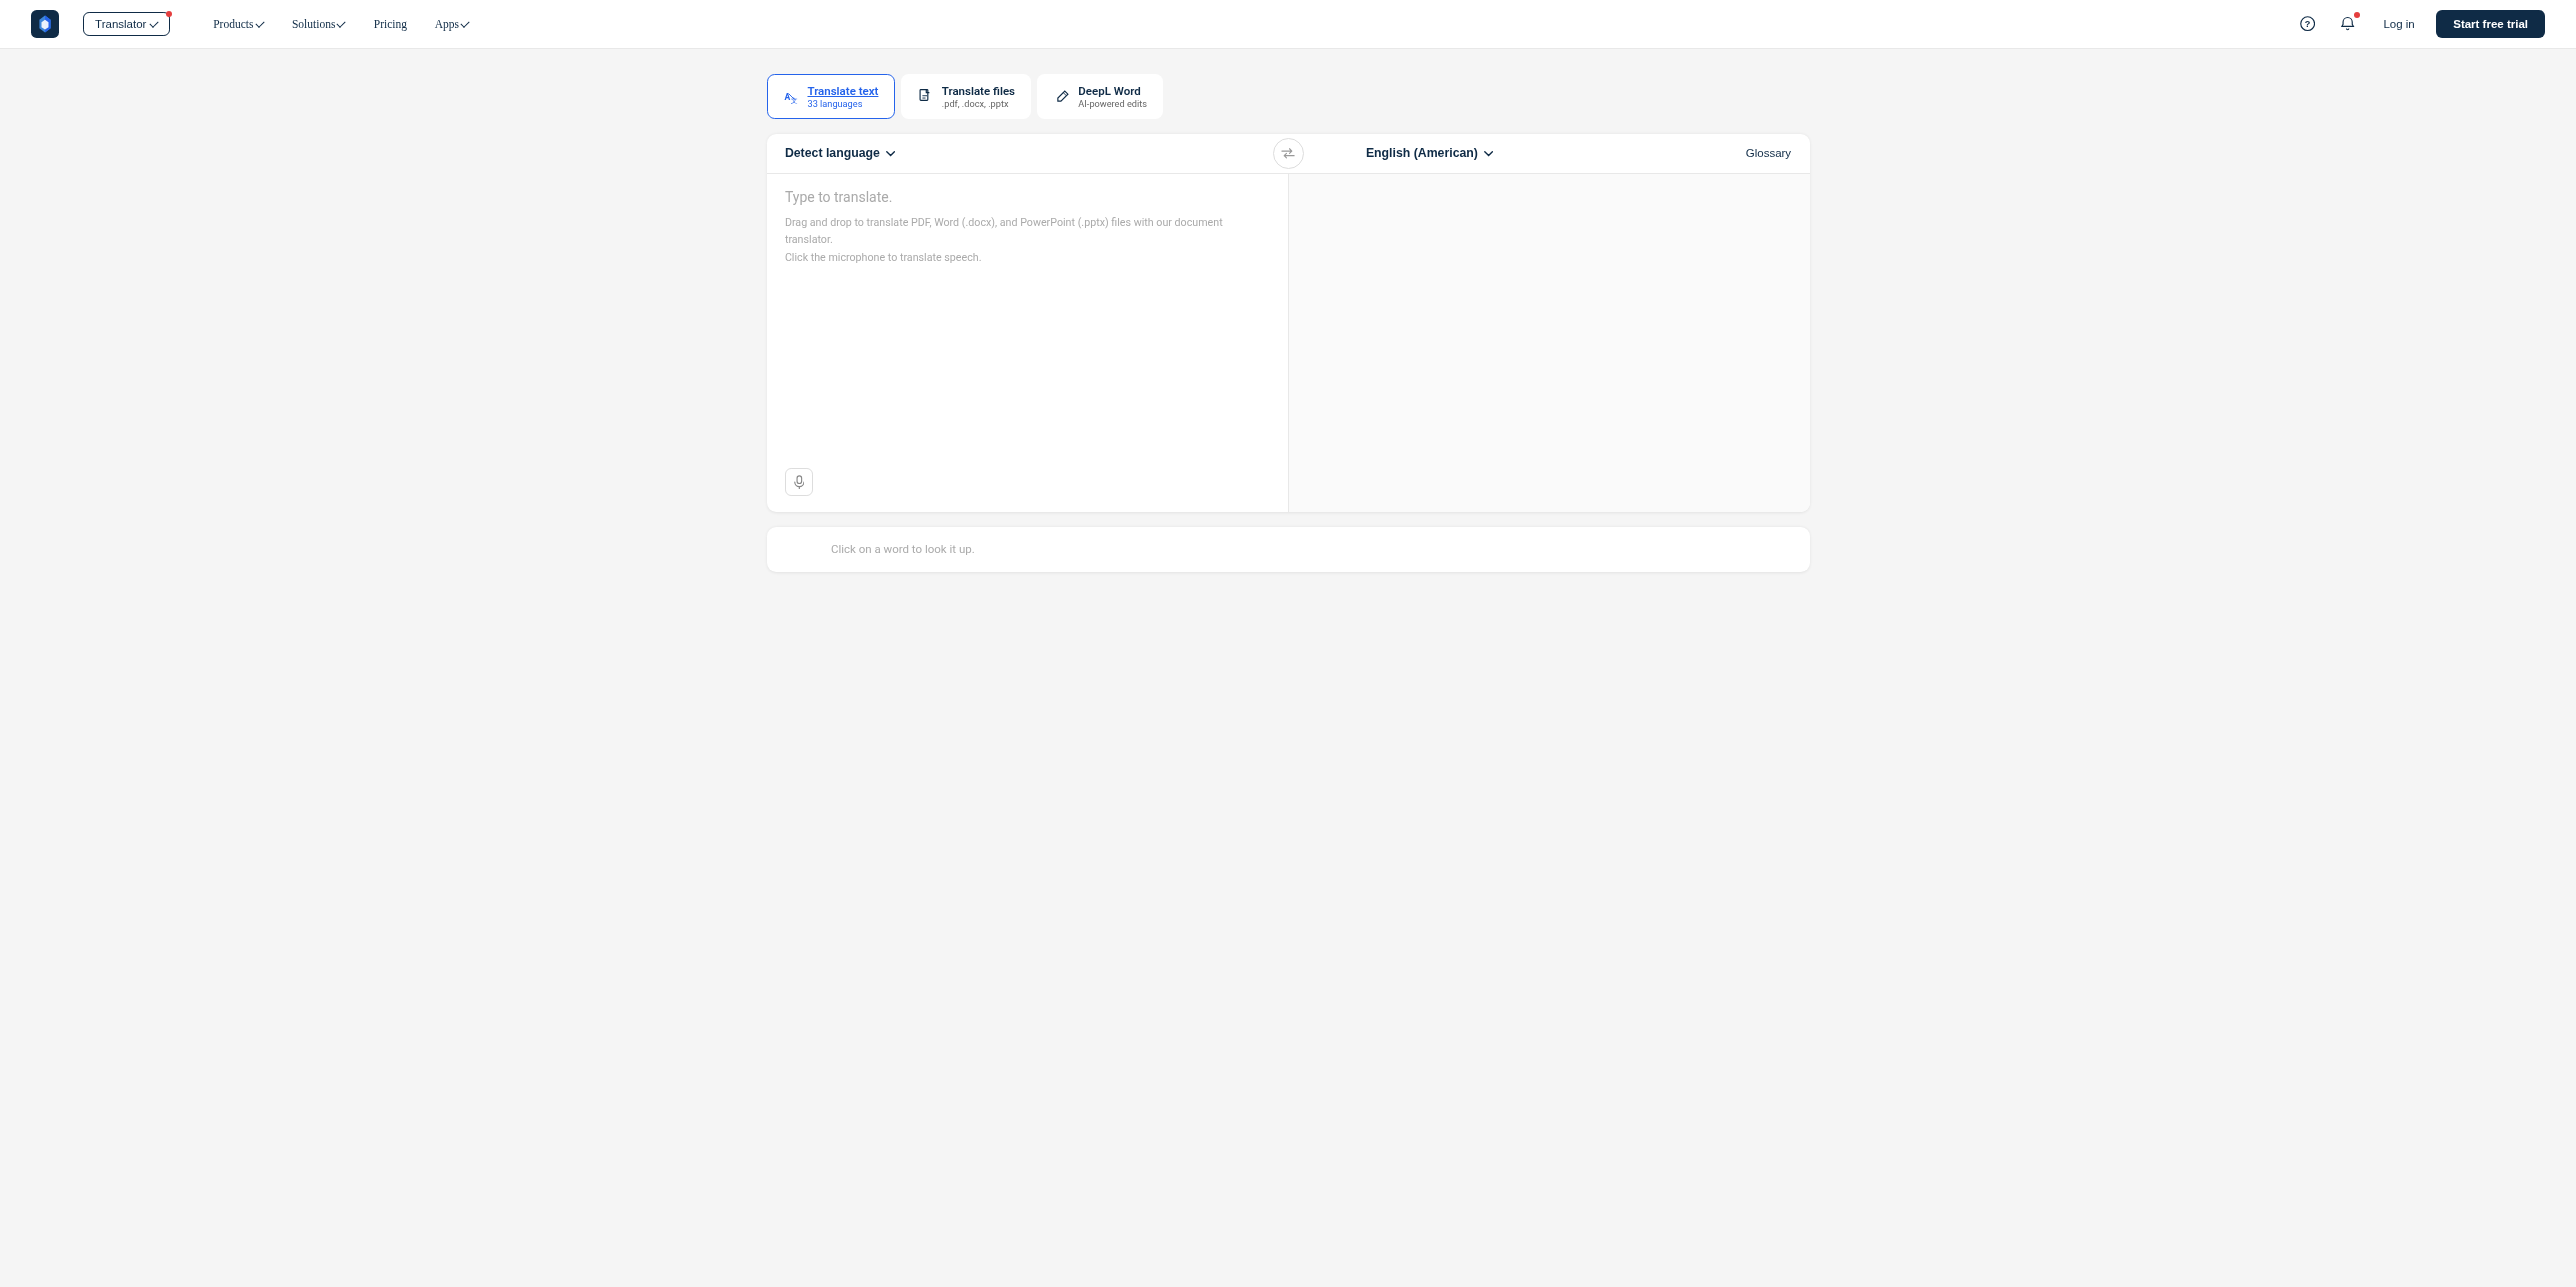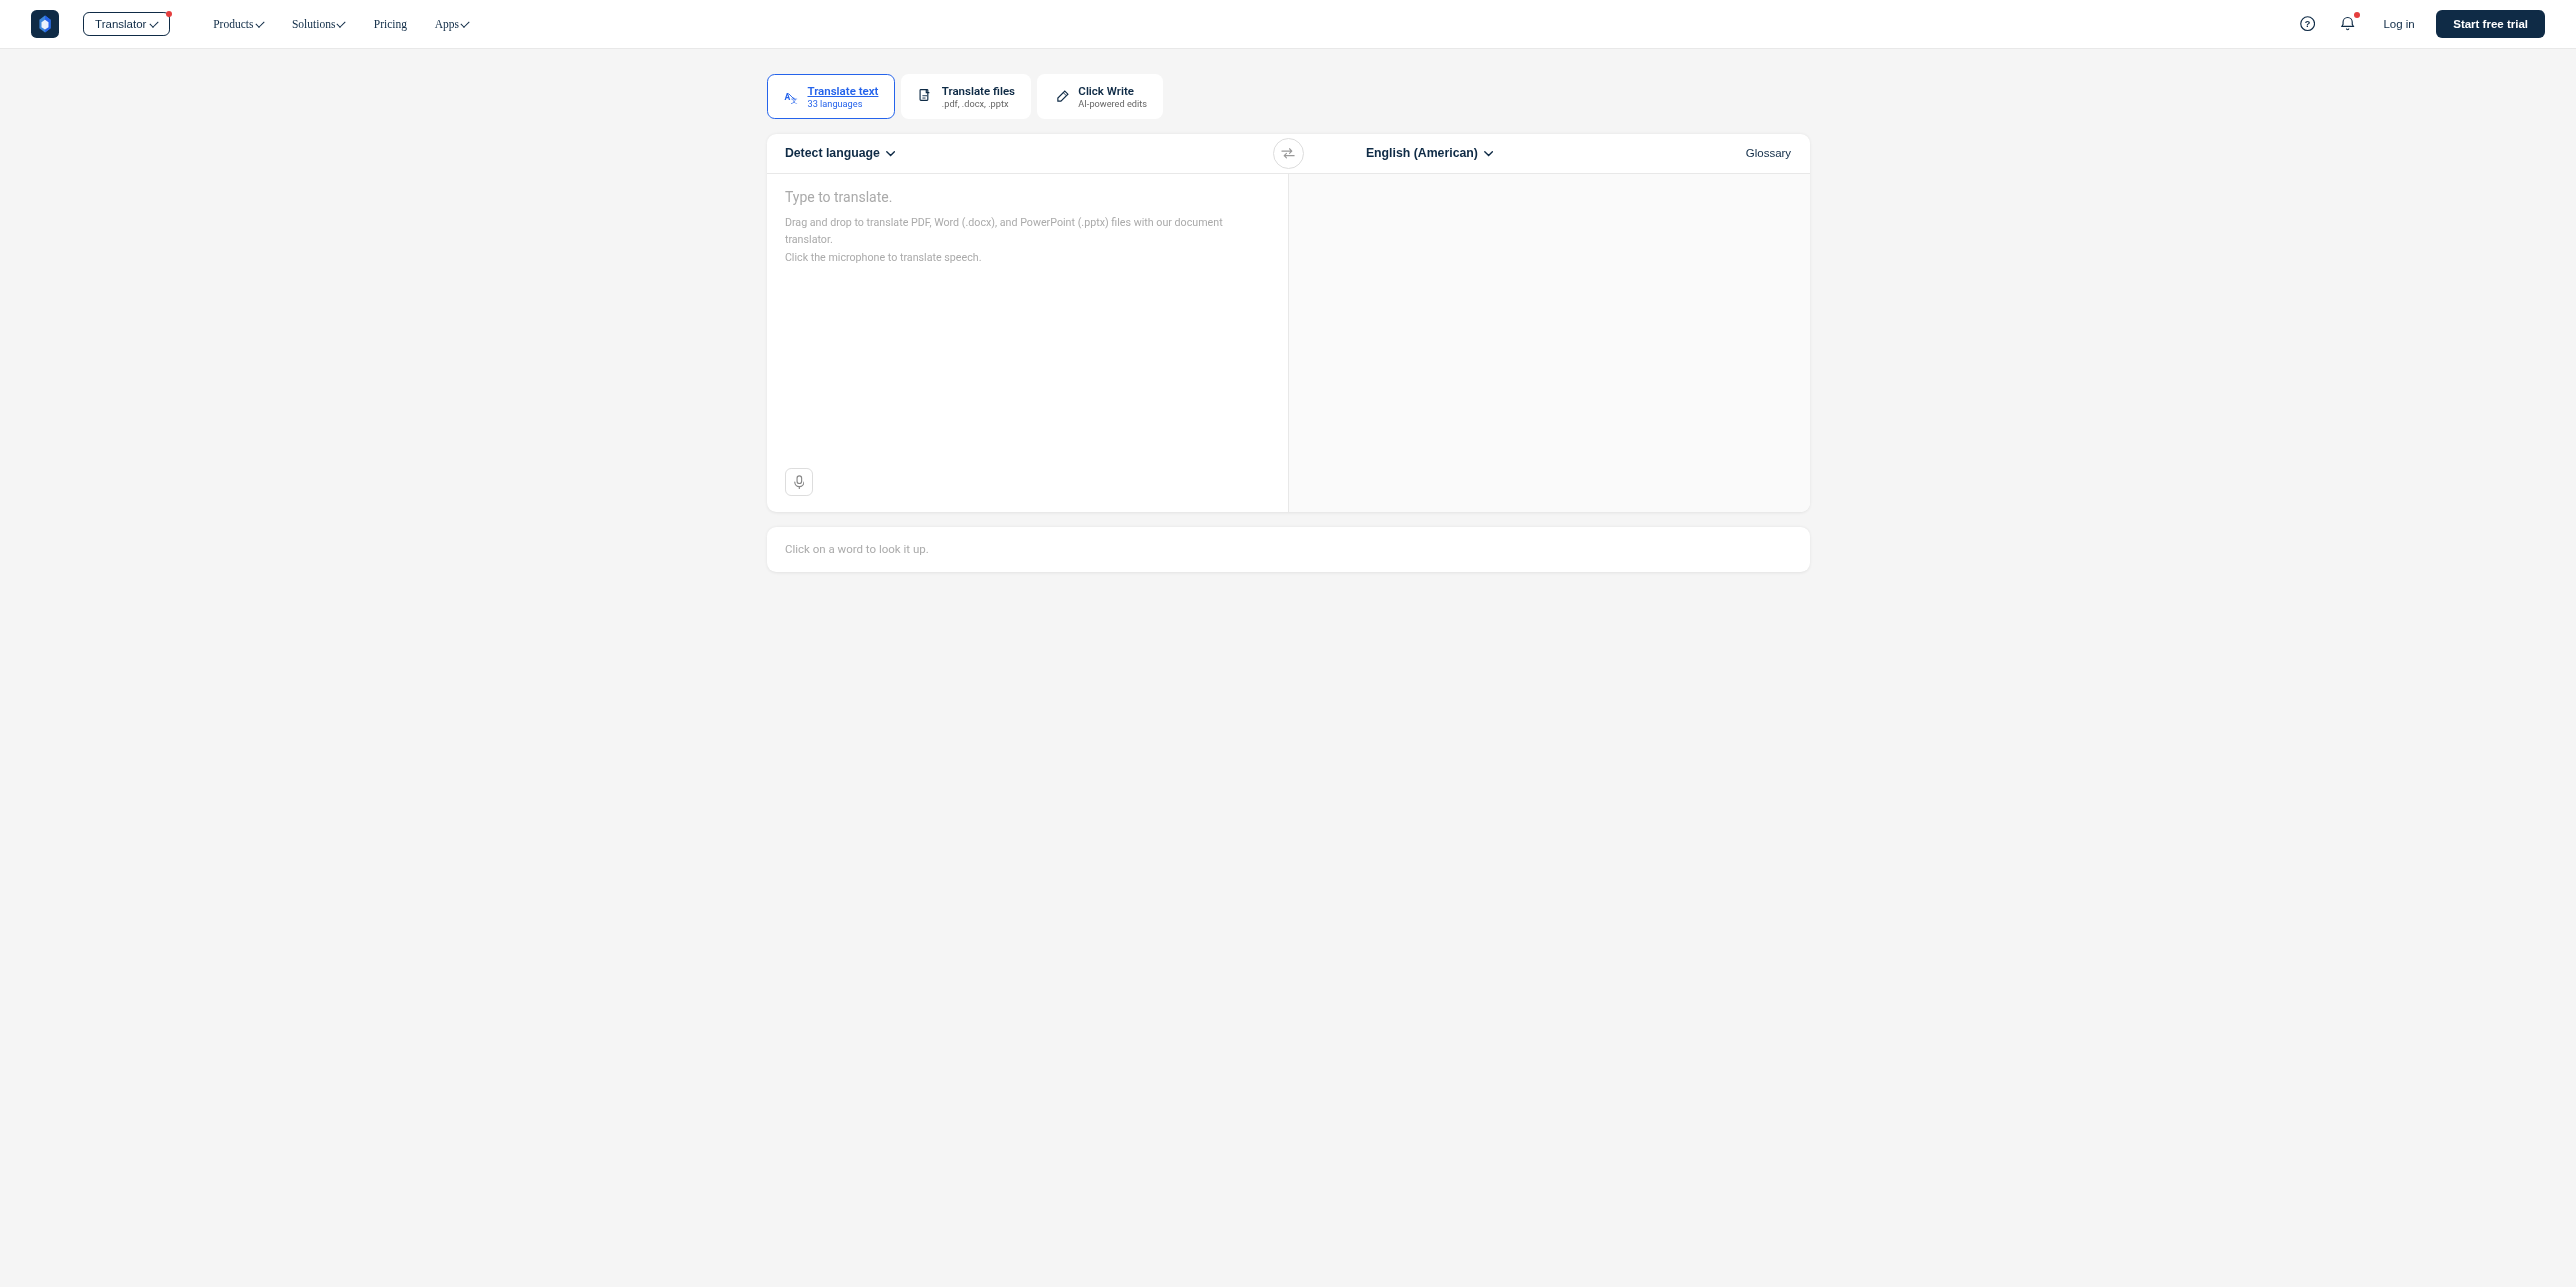--- a/index.html
+++ b/index.html
@@ -347,20 +347,21 @@
       color: #2563eb;
     }
 
     .dictionary-body {
       padding: 15.3px 18.4px;
     }
 
     .dictionary-hint {
       font-size: 11.5px;
       color: #aaa;
+      margin-left: 46px;
     }
   </style>
 </head>
 <body>
 
 <nav class="navbar">
   <a class="navbar-logo">
     <svg class="logo-icon" viewBox="0 0 40 40" fill="none" xmlns="http://www.w3.org/2000/svg">
       <rect width="40" height="40" rx="8" fill="#0f2b46"></rect>
       <path d="M20 8L12 14v12l8 6 8-6V14L20 8z" fill="#4a9eff" opacity="0.8"></path>
@@ -449,21 +450,21 @@
     </div>
 
     <div class="tab-item">
       <span class="tab-icon">
         <svg width="17" height="17" viewBox="0 0 22 22" fill="none">
           <path d="M14 4l4 4-9 9H5v-4L14 4z" stroke="#0f2b46" stroke-width="1.5" fill="none"></path>
           <path d="M12 6l4 4" stroke="#0f2b46" stroke-width="1.2"></path>
         </svg>
       </span>
       <div>
-        <div class="tab-label">Click Write</div>
+        <div class="tab-label">DeepL Word</div>
         <div class="tab-sublabel">AI-powered edits</div>
       </div>
     </div>
   </div>
 
   <div class="translator-container">
 
     <div class="translator-header">
       <div class="lang-select-left">
         <button class="lang-btn">

